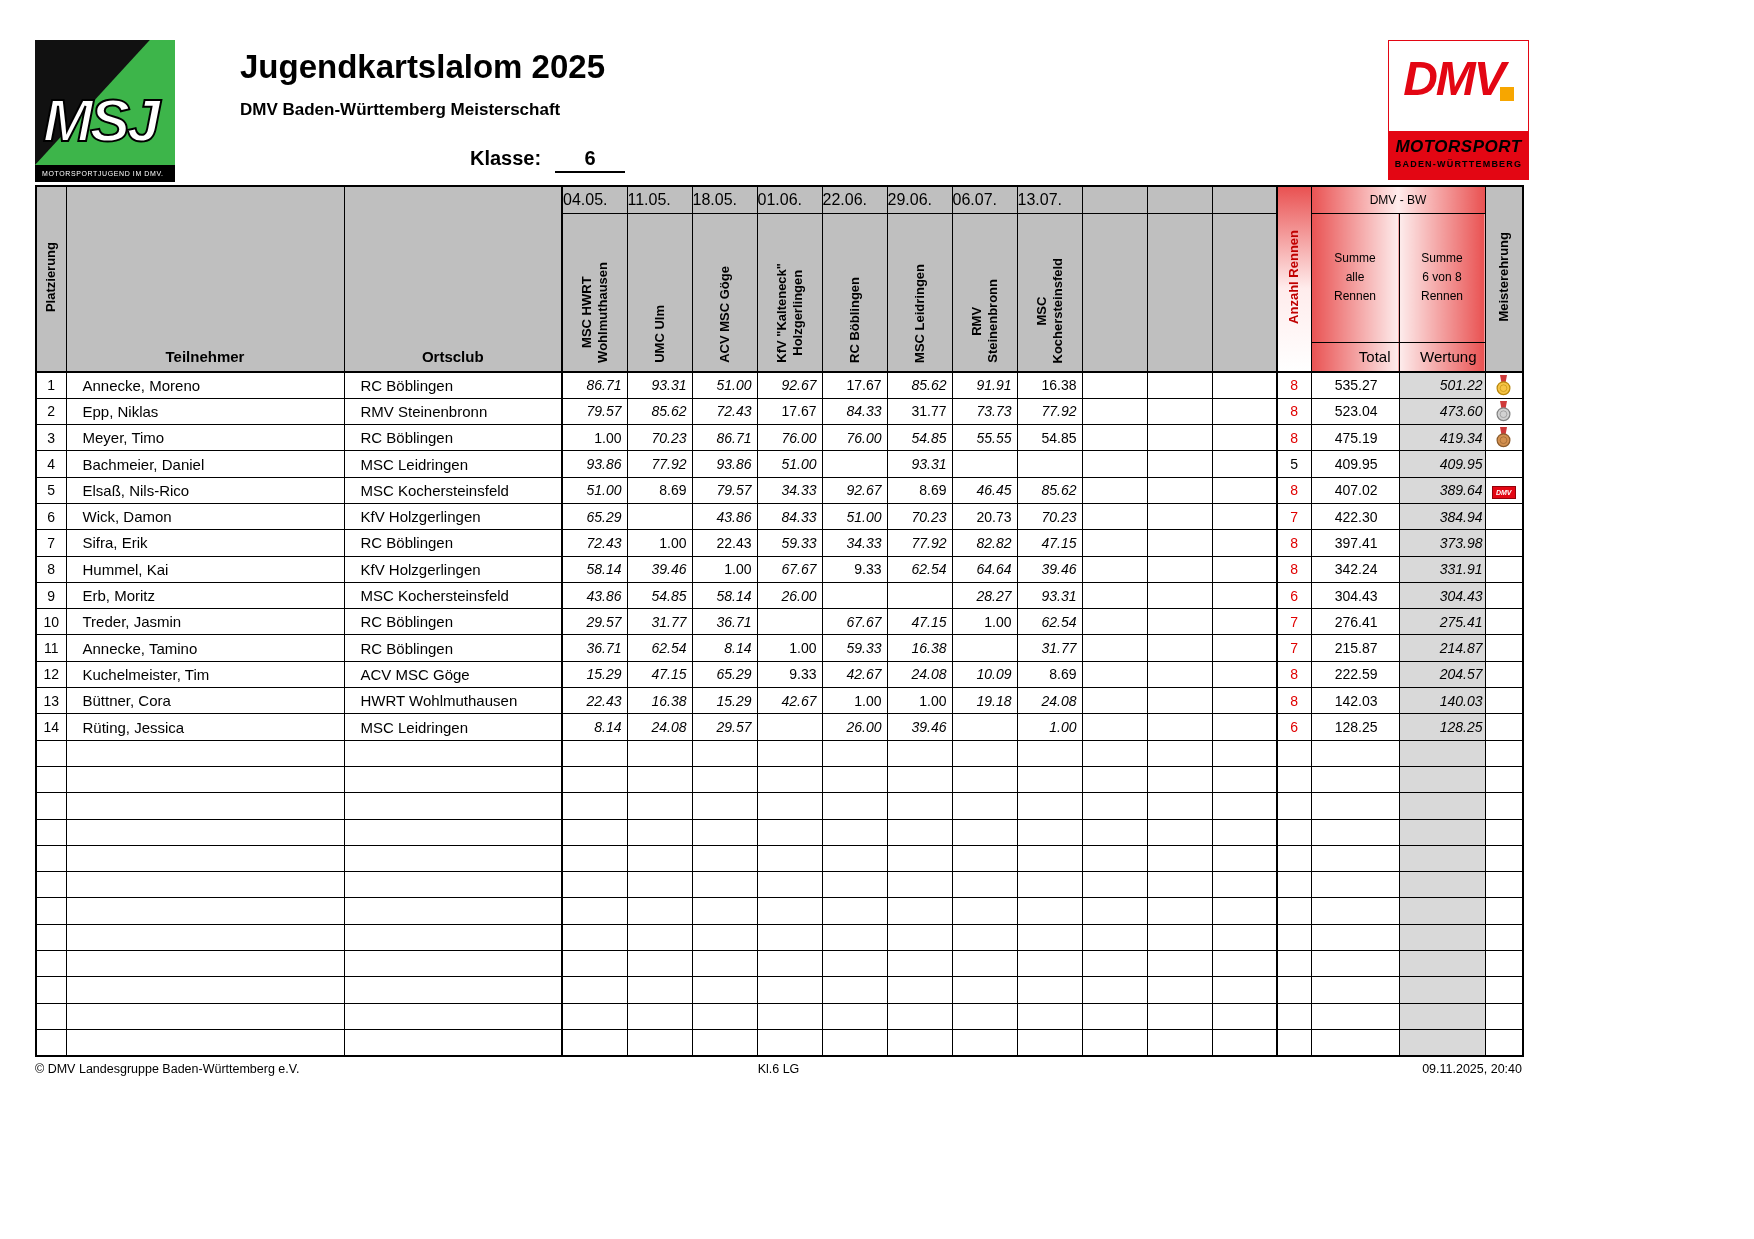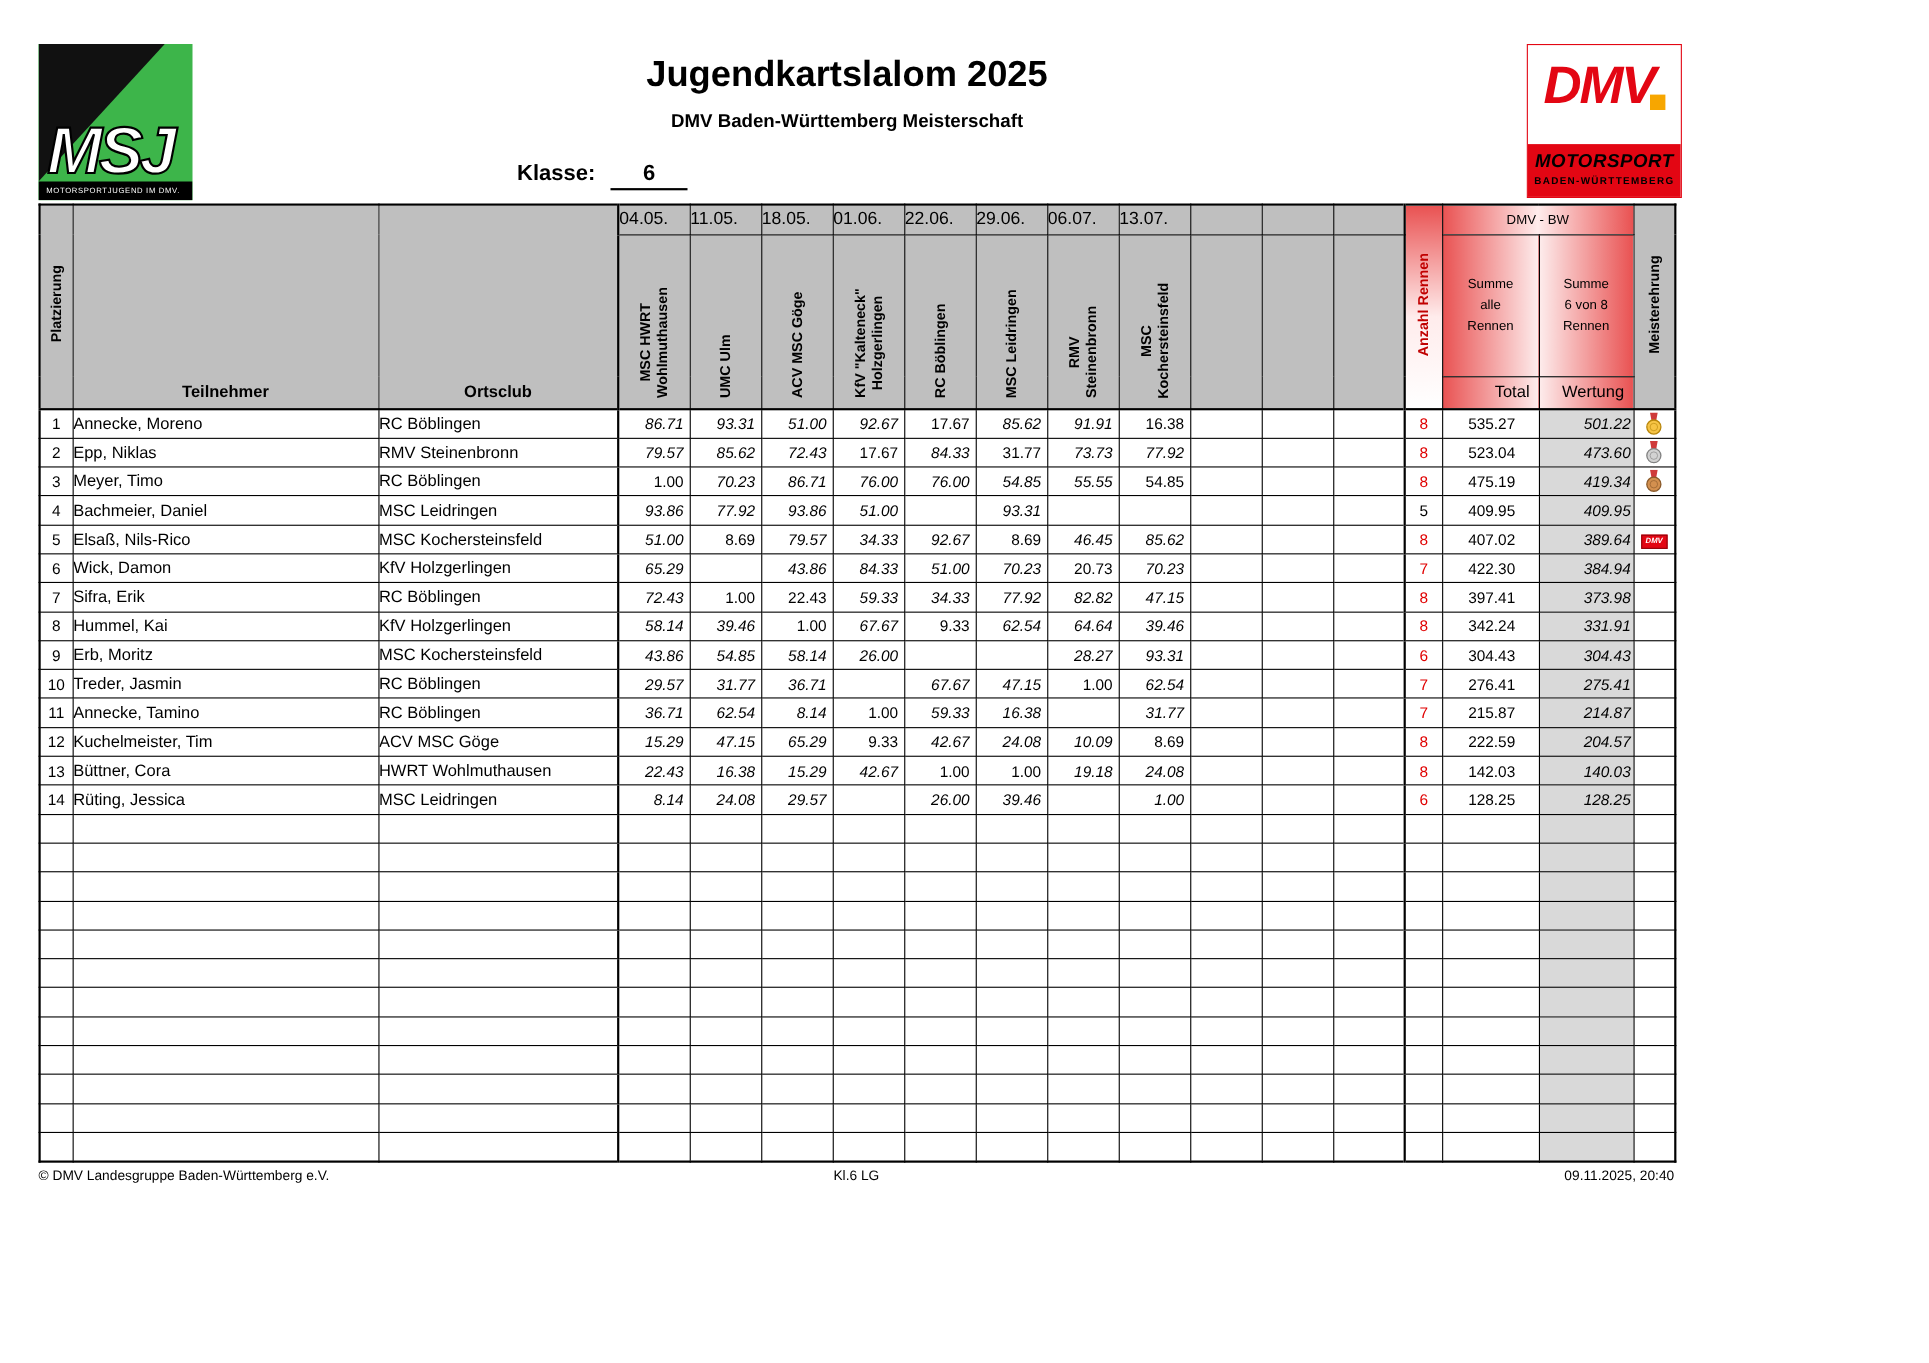--- a/index.html
+++ b/index.html
@@ -1,30 +1,30 @@
 <!DOCTYPE html>
 <html><head>
 <meta charset="utf-8">
 <style>
   *{box-sizing:border-box;margin:0;padding:0;}
   html,body{width:1754px;height:1239px;}
   body{font-family:"Liberation Sans",sans-serif;background:#fff;color:#000;}
   #page{position:relative;width:1754px;height:1239px;background:#fff;overflow:hidden;}
 
   
-  .title-block{position:absolute;left:240px;top:48px;width:1060px;text-align:center;}
+  .title-block{position:absolute;left:240px;top:48px;width:1060px;text-align:left;}
   .main-title{font-size:33px;font-weight:bold;}
   .sub-title{font-size:17px;font-weight:bold;margin-top:14px;}
   .klasse-block{position:absolute;left:470px;top:147px;font-size:20px;font-weight:bold;}
   .klasse-value{display:inline-block;width:70px;text-align:center;margin-left:14px;border-bottom:2px solid #000;padding-bottom:1px;}
 
   
   .msj-logo{position:absolute;left:35px;top:40px;width:140px;height:142px;background:#3db54a;overflow:hidden;}
   .msj-tri{position:absolute;inset:0;background:#111;clip-path:polygon(0 0,82% 0,0 88%);}
-  .msj-letters{position:absolute;left:8px;top:62px;font-size:60px;font-weight:900;font-style:italic;color:#fff;
+  .msj-letters{position:absolute;left:8px;top:46px;font-size:60px;font-weight:900;font-style:italic;color:#fff;
     letter-spacing:-3px;-webkit-text-stroke:2px #000;}
   .msj-caption{position:absolute;left:0;bottom:0;width:100%;height:17px;background:#000;color:#fff;
     font-size:7px;letter-spacing:.6px;display:flex;align-items:center;padding-left:7px;}
 
   
   .dmv-logo{position:absolute;left:1388px;top:40px;width:141px;height:140px;background:#fff;border:1.5px solid #e30613;overflow:hidden;}
   .dmv-word{position:relative;text-align:center;margin-top:14px;font-size:48px;font-weight:900;font-style:italic;color:#e30613;letter-spacing:-2px;line-height:1;}
   .dmv-square{display:inline-block;width:14px;height:14px;background:#f7a600;margin-left:-4px;transform:translateY(6px);}
   .dmv-band{position:absolute;left:0;bottom:0;width:100%;height:48px;background:#e30613;color:#000000;text-align:center;}
   .dmv-motorsport{font-size:17px;font-weight:bold;font-style:italic;margin-top:6px;letter-spacing:.5px;}
@@ -51,21 +51,21 @@
   .club-name{font-weight:bold;font-size:13px;}
   .date-cell{font-size:16px;text-align:left;vertical-align:middle;}
   .anzahl-head{vertical-align:middle;text-align:center;background:linear-gradient(to bottom,#e95252,#ffecec 55%,#ffffff);}
   .dmvbw-bar{font-size:12px;text-align:center;vertical-align:middle;background:linear-gradient(to right,#e95252,#ffecec 50%,#e95252);}
   .sum-cell{font-size:12px;text-align:center;vertical-align:middle;white-space:pre-line;line-height:1.6;}
   .grad-l{background:linear-gradient(to right,#e95252,#fdecec);}
   .grad-r{background:linear-gradient(to right,#fdecec,#e95252);}
   .total-lbl{font-weight:bold;font-size:15px;text-align:right;padding-right:8px;vertical-align:middle;}
 
   .rank{text-align:center;font-size:14px;}
-  .name,.club{text-align:left;padding-left:0;font-size:15px;white-space:nowrap;}
+  .name,.club{text-align:left;padding-left:16px;font-size:15px;white-space:nowrap;}
   .score{text-align:right;padding-right:5px;font-size:14px;}
   .counted{font-weight:bold;font-style:italic;}
   .anzahl{text-align:center;font-size:14px;font-weight:bold;}
   .redval{color:#e00000;}
   .total{text-align:right;padding-right:21px;font-size:14px;}
   .wertung{text-align:right;padding-right:2px;font-size:14px;font-style:italic;background:#d9d9d9;}
   .meister{text-align:center;vertical-align:middle;}
   .meister svg{vertical-align:middle;}
   .dmv-mini{display:inline-block;background:#e30613;color:#fff;font-size:7px;font-weight:bold;font-style:italic;
     padding:2px 3px;line-height:1;border:1px solid #8f0009;}

